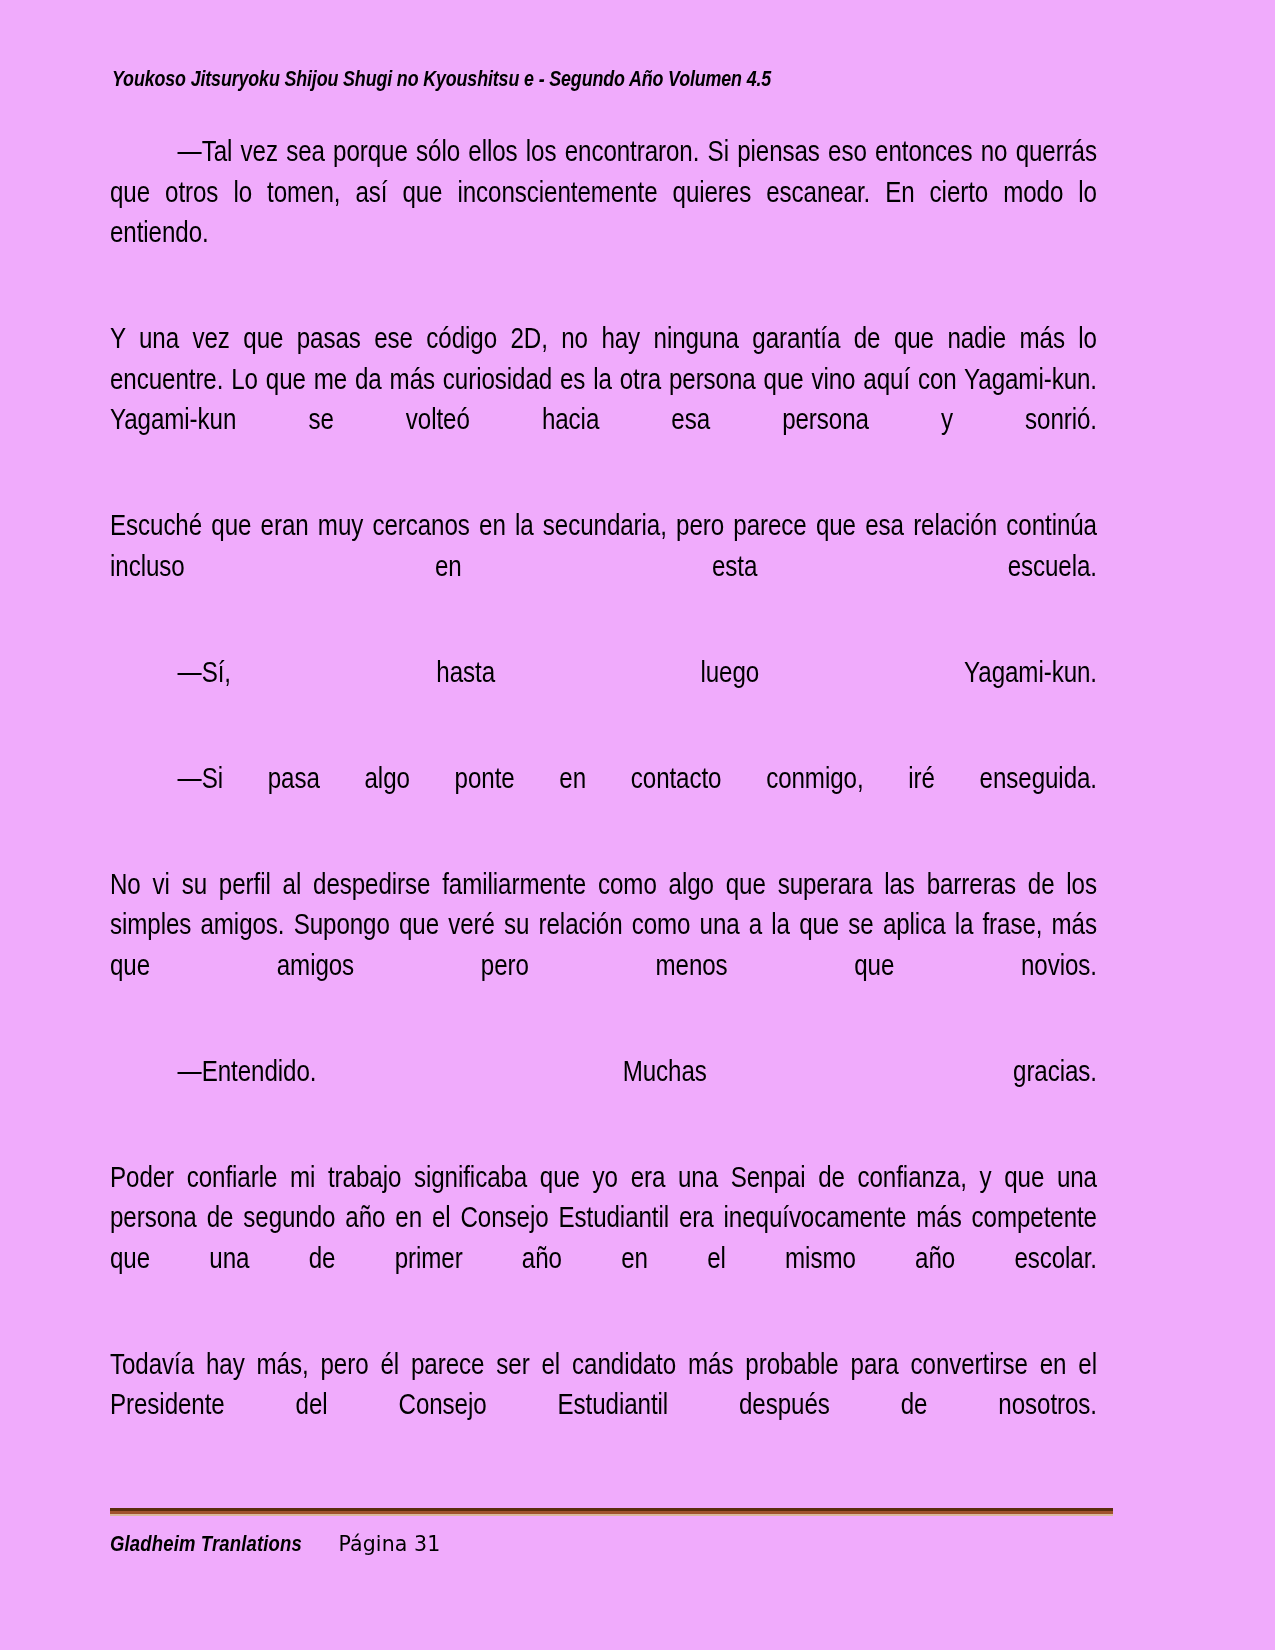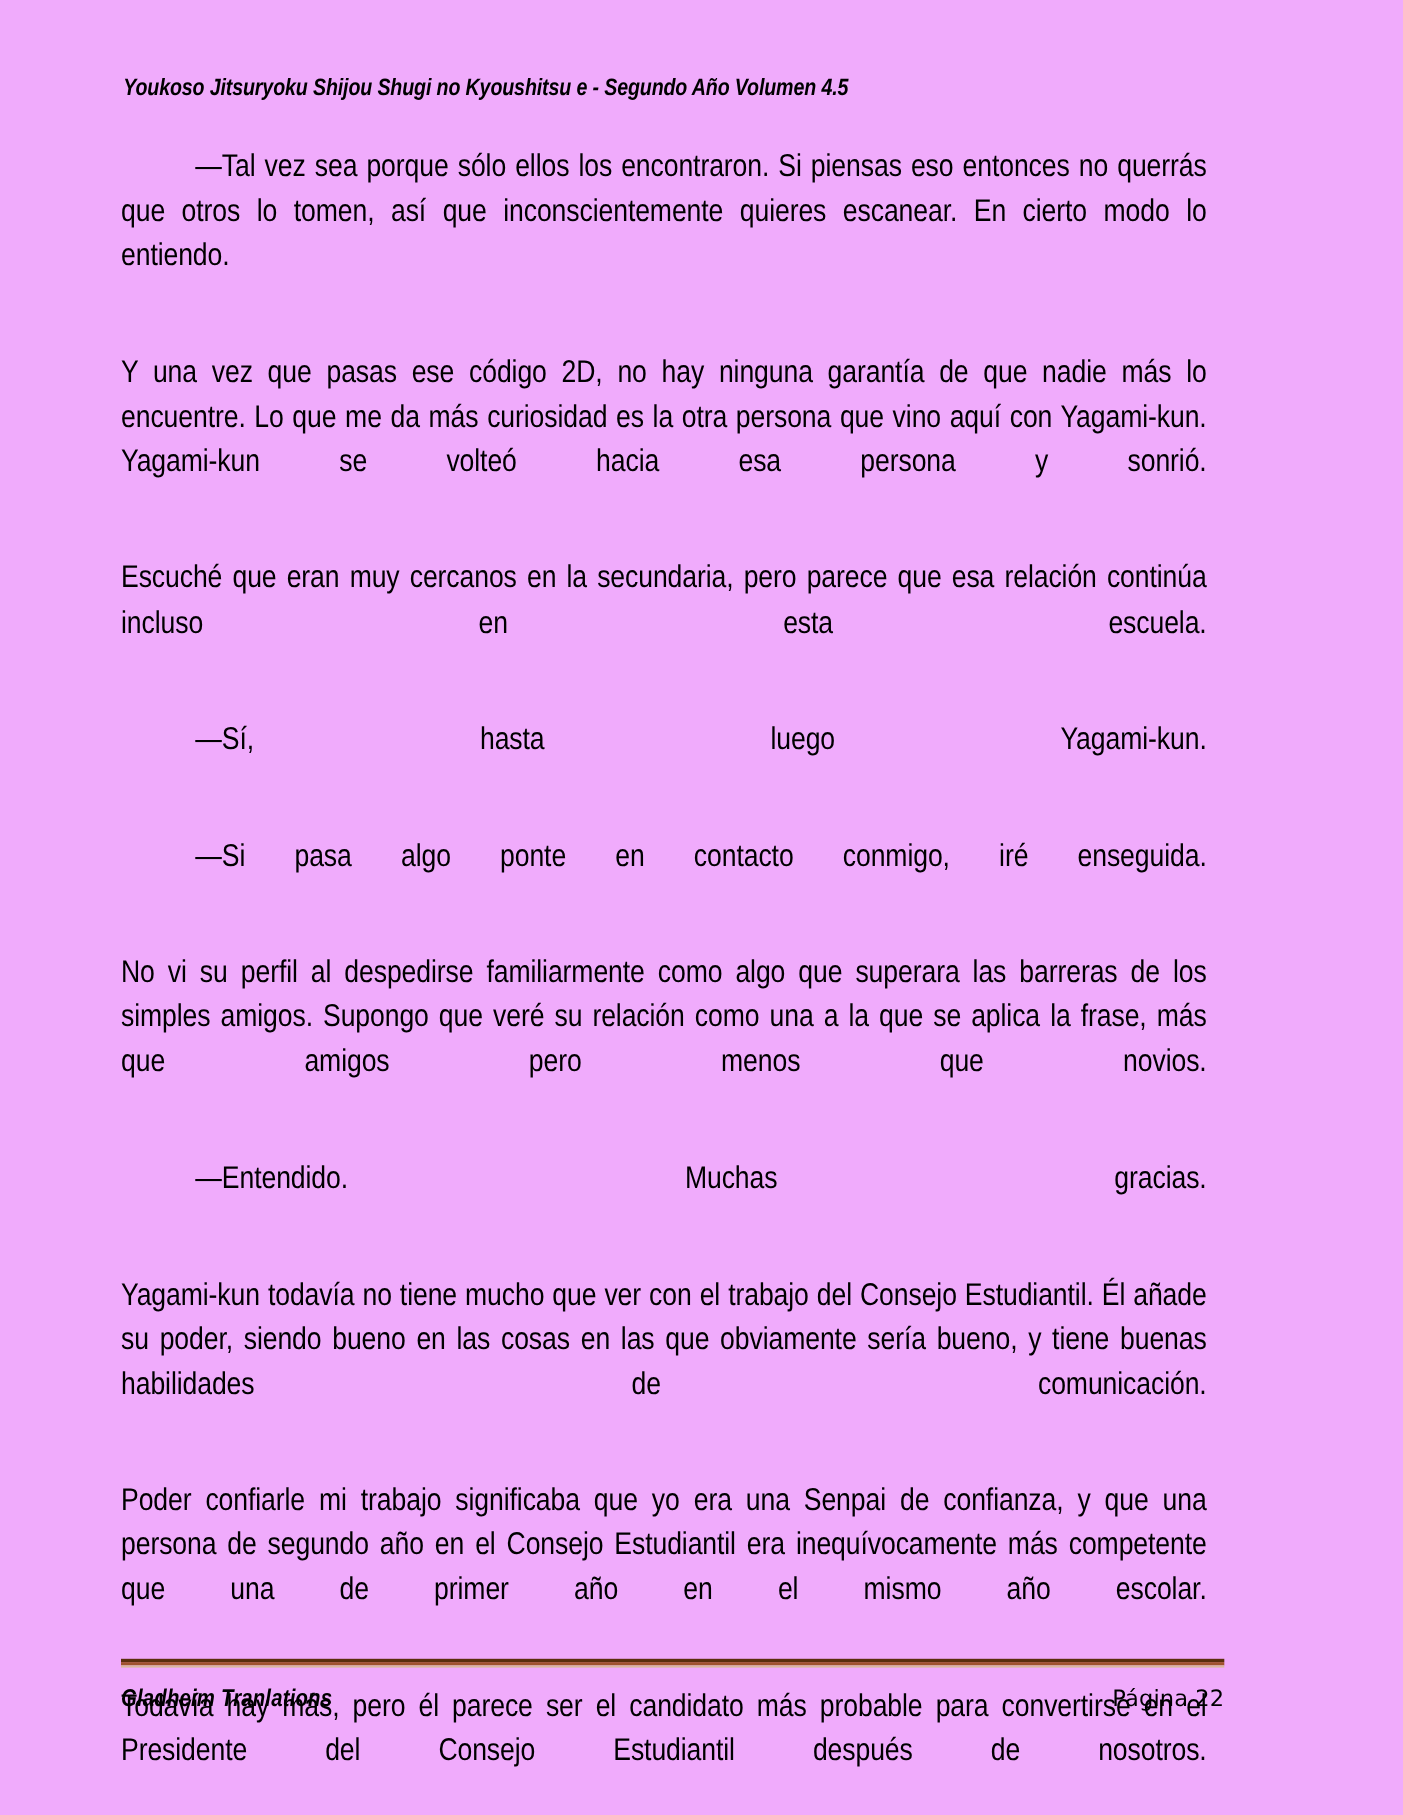--- a/index.html
+++ b/index.html
@@ -114,21 +114,20 @@
   }
 
   .doc-footer {
     position: absolute;
     left: 110px;
     top: 1524px;
     width: 1003px;
     height: 40px;
     display: flex;
     align-items: center;
-    justify-content: space-between;
   }
 
   .footer-left {
     font-family: "Liberation Sans", "DejaVu Sans", sans-serif;
     font-weight: bold;
     font-style: italic;
     font-size: 22px;
     line-height: 26px;
     letter-spacing: 0.2px;
     transform: scaleX(0.84);
@@ -179,38 +178,35 @@
     </p>
 
     <p class="para">
       <span class="inner">No vi su perfil al despedirse familiarmente como algo que superara las barreras de los simples amigos. Supongo que veré su relación como una a la que se aplica la frase, más que amigos pero menos que novios.</span>
     </p>
 
     <p class="para dialogue">
       <span class="inner">—Entendido. Muchas gracias.</span>
     </p>
 
-    <p class="para">
-      <span class="inner">Yagami-kun todavía no tiene mucho que ver con el trabajo del Consejo Estudiantil. Él añade su poder, siendo bueno en las cosas en las que obviamente sería bueno, y tiene buenas habilidades de comunicación.</span>
-    </p>
 
     <p class="para">
       <span class="inner">Poder confiarle mi trabajo significaba que yo era una Senpai de confianza, y que una persona de segundo año en el Consejo Estudiantil era inequívocamente más competente que una de primer año en el mismo año escolar.</span>
     </p>
 
     <p class="para">
       <span class="inner">Todavía hay más, pero él parece ser el candidato más probable para convertirse en el Presidente del Consejo Estudiantil después de nosotros.</span>
     </p>
 
   </div>
 
   <div class="footer-rule">
     <div class="rule-dark"></div>
     <div class="rule-mid"></div>
     <div class="rule-light"></div>
   </div>
 
   <div class="doc-footer">
     <span class="footer-left">Gladheim Tranlations</span>
-    <span class="footer-right">Página 22</span>
+    <span class="footer-right">Página 31</span>
   </div>
 
 </div>
 
 </body></html>

